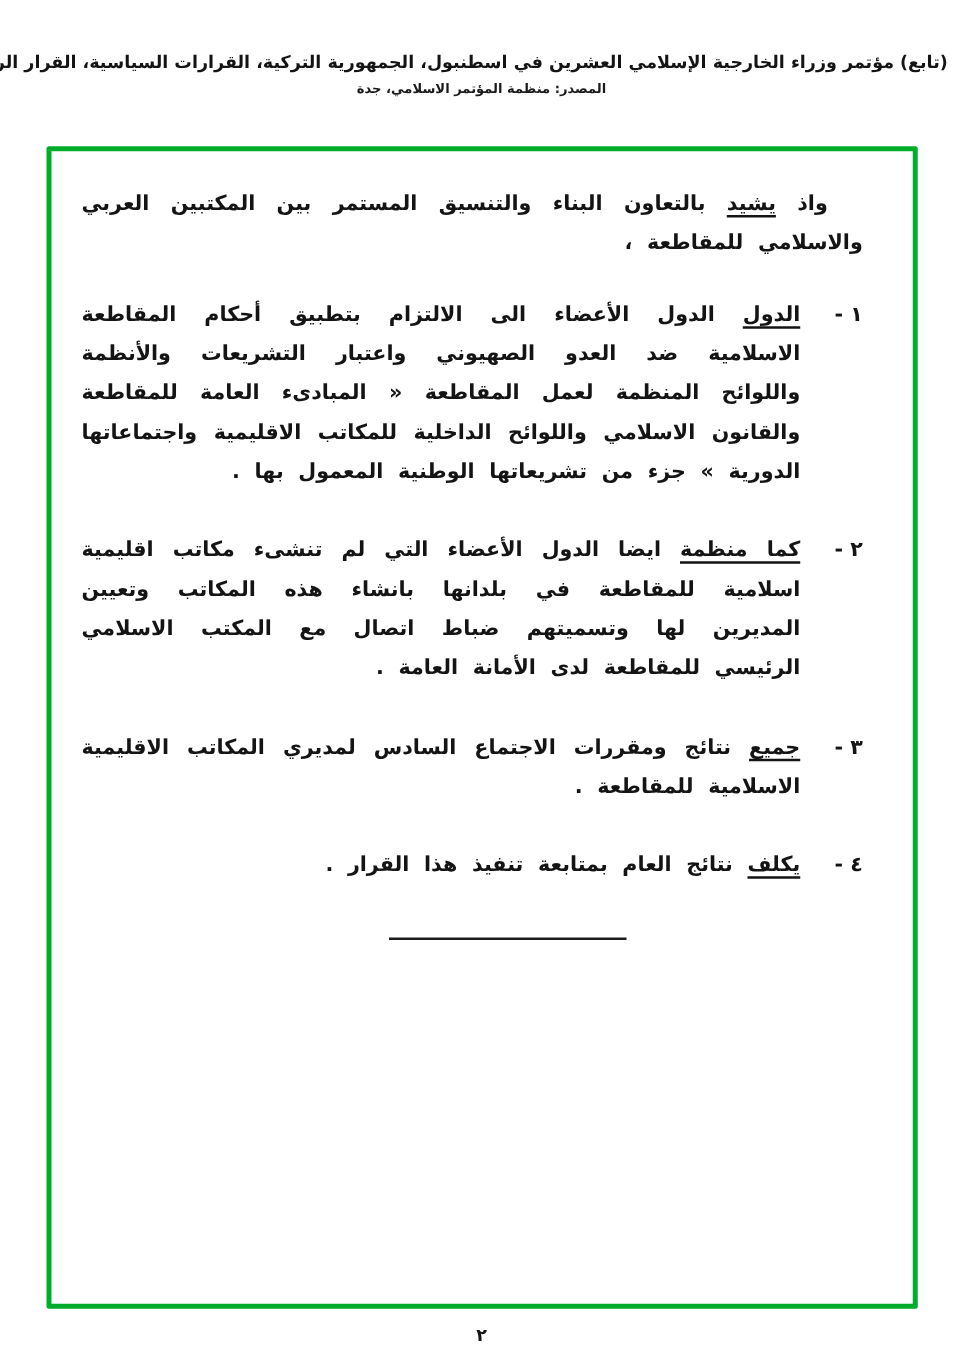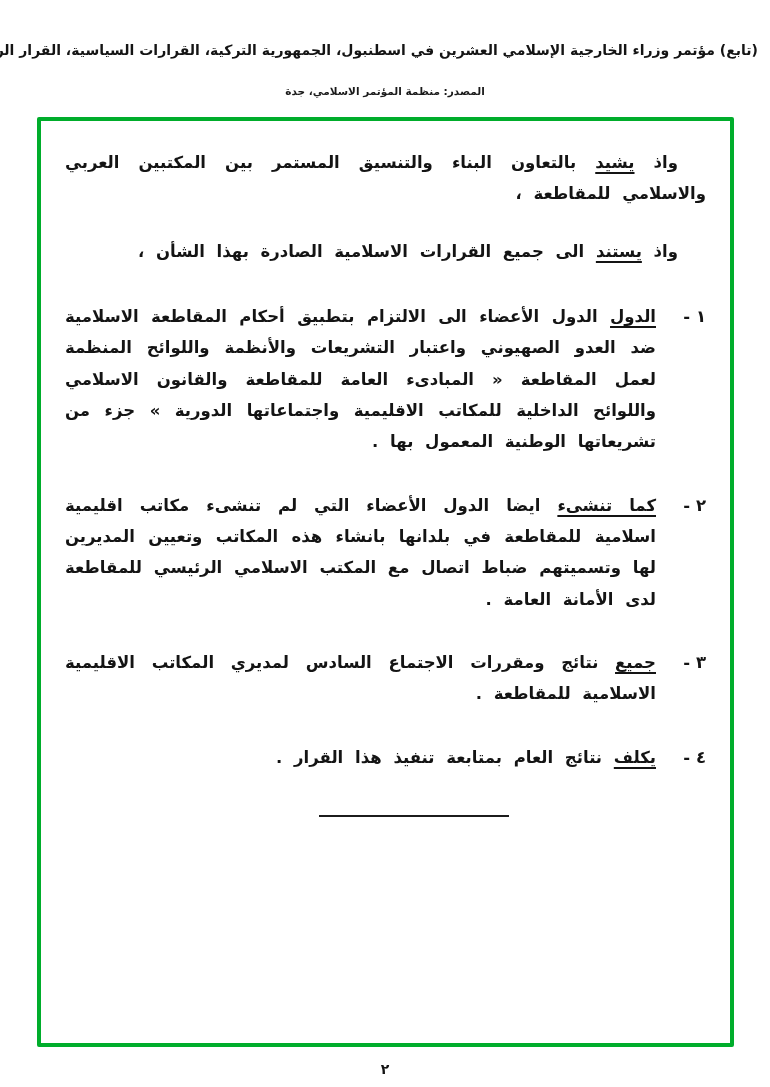--- a/index.html
+++ b/index.html
@@ -26,33 +26,33 @@
   }
   .header-line1 {
     font-size: 14px;
     font-weight: bold;
     white-space: nowrap;
     letter-spacing: 0;
   }
   .header-line2 {
     font-size: 10.5px;
     font-weight: bold;
-    margin-top: 27px;
+    margin-top: 7px;
     color: #1a1a1a;
   }
   .frame {
     position: absolute;
     top: 117px;
     left: 37px;
     width: 697px;
     height: 930px;
     box-sizing: border-box;
     border: 4px solid #00ad2b;
     border-radius: 2px;
-    padding: 26px 24px 0 24px;
+    padding: 26px 40px 0 24px;
   }
   .body-text, .para, .item-text {
     font-size: 16.5px;
     font-weight: bold;
     line-height: 1.9;
     text-align: justify;
     word-spacing: 6px;
   }
   .para {
     margin: 0 0 26px 0;
@@ -105,30 +105,29 @@
 
   <div class="header">
     <div class="header-line1">(تابع) مؤتمر وزراء الخارجية الإسلامي العشرين في اسطنبول، الجمهورية التركية، القرارات السياسية، القرار الرقم ٢٠/٨-س</div>
     <div class="header-line2">المصدر: منظمة المؤتمر الاسلامي، جدة</div>
   </div>
 
   <div class="frame">
 
     <p class="para"><span>واذ </span><span class="u">يشيد</span><span> بالتعاون البناء والتنسيق المستمر بين المكتبين العربي والاسلامي للمقاطعة ،</span></p>
 
-    <p class="para second"><span>واذ </span><span class="u">يستند</span><span> الى جميع القرارات الاسلامية الصادرة بهذا الشأن ،</span></p>
 
     <div class="item">
       <span class="item-num">١ -</span>
       <span class="item-text"><span class="u">الدول</span><span> الدول الأعضاء الى الالتزام بتطبيق أحكام المقاطعة الاسلامية ضد العدو الصهيوني واعتبار التشريعات والأنظمة واللوائح المنظمة لعمل المقاطعة « المبادىء العامة للمقاطعة والقانون الاسلامي واللوائح الداخلية للمكاتب الاقليمية واجتماعاتها الدورية » جزء من تشريعاتها الوطنية المعمول بها .</span></span>
     </div>
 
     <div class="item">
       <span class="item-num">٢ -</span>
-      <span class="item-text"><span class="u">كما تنشىء</span><span> ايضا الدول الأعضاء التي لم تنشىء مكاتب اقليمية اسلامية للمقاطعة في بلدانها بانشاء هذه المكاتب وتعيين المديرين لها وتسميتهم ضباط اتصال مع المكتب الاسلامي الرئيسي للمقاطعة لدى الأمانة العامة .</span></span>
+      <span class="item-text"><span class="u">كما منظمة</span><span> ايضا الدول الأعضاء التي لم تنشىء مكاتب اقليمية اسلامية للمقاطعة في بلدانها بانشاء هذه المكاتب وتعيين المديرين لها وتسميتهم ضباط اتصال مع المكتب الاسلامي الرئيسي للمقاطعة لدى الأمانة العامة .</span></span>
     </div>
 
     <div class="item">
       <span class="item-num">٣ -</span>
       <span class="item-text"><span class="u">جميع</span><span> نتائج ومقررات الاجتماع السادس لمديري المكاتب الاقليمية الاسلامية للمقاطعة .</span></span>
     </div>
 
     <div class="item">
       <span class="item-num">٤ -</span>
       <span class="item-text"><span class="u">يكلف</span><span> نتائج العام بمتابعة تنفيذ هذا القرار .</span></span>

